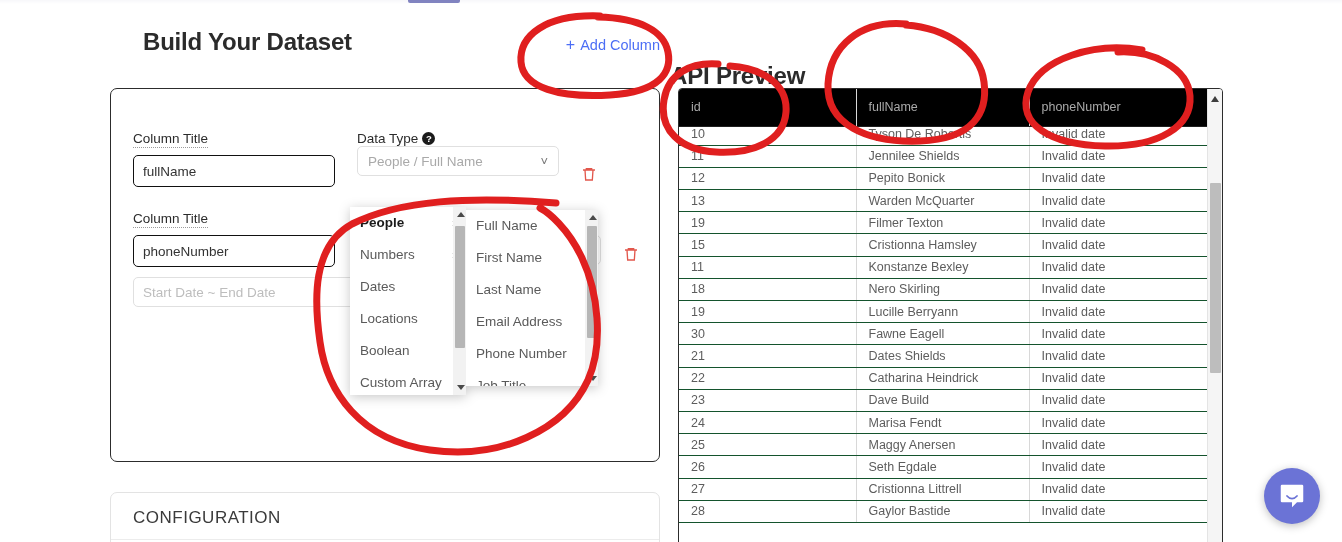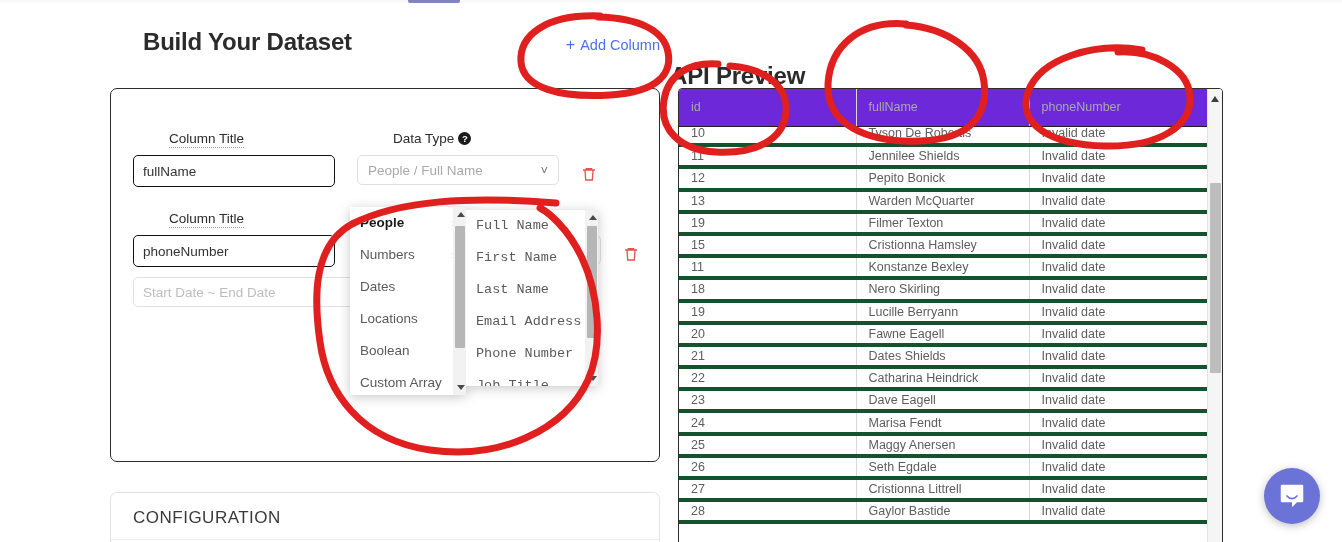--- a/index.html
+++ b/index.html
@@ -44,21 +44,21 @@
     position:absolute; left:0px; top:74px; width:550px; height:374px;
     border:1px solid #2c2c2c; border-radius:7px; background:#fff;
   }
 
   .col-row{ position:absolute; left:22px; }
   .help-icon{
     display:inline-block; width:13px; height:13px; border-radius:50%;
     background:#1b1b1b; color:#fff; font-size:9.5px; line-height:13px;
     text-align:center; font-weight:bold; vertical-align:1px; margin-left:4px;
   }
-  .label-wrap{ font-size:13.5px; color:#2b2b2b;margin-left:36px; }
+  .label-wrap{ font-size:13.5px; color:#2b2b2b; }
   .label-wrap .dotted{ border-bottom:1px dotted #9b9b9b; padding-bottom:1px;}
 
   .text-input{
     width:202px; height:32px; border:1.4px solid #111; border-radius:5px;
     background:#fff; font-size:13.5px; color:#333; padding:0 9px;
     font-family:"Liberation Sans", sans-serif;
   }
   .text-input::placeholder{ color:#bdbdbd; }
   .date-input{
     width:244px; height:30px; border:1px solid #e0e0e0; border-radius:5px;
@@ -79,21 +79,21 @@
   #dtype-dropdown{
     position:absolute; left:240px; top:193px; width:248px; height:188px;
     display:flex; z-index:30;
     filter:drop-shadow(0 2px 6px rgba(0,0,0,.22));
     justify-content:space-between;
   }
   .dd-pane{
     background:#fff; position:relative; overflow:hidden;
   }
   #dd-left{ width:116px; height:188px; }
-  #dd-right{ width:132px; height:176px; margin-top:3px;font-family:Liberation Mono, monospace; }
+  #dd-right{ width:132px; height:176px; margin-top:3px; }
   .dd-item{
     height:32px; line-height:32px; font-size:13.5px; color:#5a5a5a;
     padding:0 10px; display:flex; align-items:center; justify-content:space-between;
     white-space:nowrap; cursor:pointer;
   }
   .dd-item.bold{ color:#1b1b1b; font-weight:bold; }
   .dd-item .arrow{ color:#9a9a9a; font-size:12px; }
   .dd-scroll{
     position:absolute; right:0; top:0; width:13px; height:100%;
     background:#f2f2f2;
@@ -126,27 +126,27 @@
     position:absolute; left:0; top:48px;
     font-size:24px; font-weight:bold; color:#2b2b2b; letter-spacing:-.2px;
   }
   #table-wrap{
     position:absolute; left:8px; top:74px; width:545px; height:468px;
     border:1px solid #2c2c2c; border-top-left-radius:4px; border-top-right-radius:4px;
     overflow:hidden; background:#fff;
   }
   table{ border-collapse:collapse; width:529px; table-layout:fixed; }
   th{
-    background:#6d28d9; font-weight:normal; color:#a9a9a9; font-size:12.5px;
+    background:#000000; font-weight:normal; color:#a9a9a9; font-size:12.5px;
     text-align:left; height:37px; padding:0 0 0 12px;
     border-right:1px solid #d8d8d8; border-bottom:1px solid #1f1f1f;
   }
   td{
     height:22.2px; font-size:12.5px; color:#5d5d5d; padding:0 0 0 12px;
-    border-right:1px solid #d8d8d8; border-bottom:4px solid #14532d;
+    border-right:1px solid #d8d8d8; border-bottom:1px solid #14532d;
     white-space:nowrap; overflow:hidden;
   }
   th:last-child, td:last-child{ border-right:none; }
   #thead-sticky{
     position:absolute; left:0; top:0; width:529px; z-index:6;
   }
   #tbody-scroll{
     position:absolute; left:0; top:0; width:529px; height:468px; overflow:hidden;
   }
   #tbody-inner{ position:absolute; top:-3px; left:0; }
@@ -197,21 +197,21 @@
         <div>
           <div class="label-wrap">
             <span class="dotted">Column Title</span>
           </div>
           <input class="text-input" style="margin-top: 9px;" value="fullName">
         </div>
         <div>
           <div class="label-wrap">
             <span>Data Type</span><span class="help-icon">?</span>
           </div>
-          <div class="select-box" style="margin-top:9px;">
+          <div class="select-box" style="">
             <span>People / Full Name</span>
             <span class="chev">˅</span>
           </div>
         </div>
         <div style="padding-top:35px;">
           <svg class="trash" viewBox="0 0 24 24" fill="none" stroke="#e2574c" stroke-width="2">
             <path d="M3 6h18M8 6V4h8v2M6 6l1 15h10l1-15"></path>
           </svg>
         </div>
       </div>
@@ -373,37 +373,37 @@
                 <td>18</td>
                 <td>Nero Skirling</td>
                 <td>Invalid date</td>
               </tr>
               <tr>
                 <td>19</td>
                 <td>Lucille Berryann</td>
                 <td>Invalid date</td>
               </tr>
               <tr>
-                <td>20</td>
+                <td>30</td>
                 <td>Fawne Eagell</td>
                 <td>Invalid date</td>
               </tr>
               <tr>
                 <td>21</td>
                 <td>Dates Shields</td>
                 <td>Invalid date</td>
               </tr>
               <tr>
                 <td>22</td>
                 <td>Catharina Heindrick</td>
                 <td>Invalid date</td>
               </tr>
               <tr>
                 <td>23</td>
-                <td>Dave Eagell</td>
+                <td>Dave Build</td>
                 <td>Invalid date</td>
               </tr>
               <tr>
                 <td>24</td>
                 <td>Marisa Fendt</td>
                 <td>Invalid date</td>
               </tr>
               <tr>
                 <td>25</td>
                 <td>Maggy Anersen</td>

